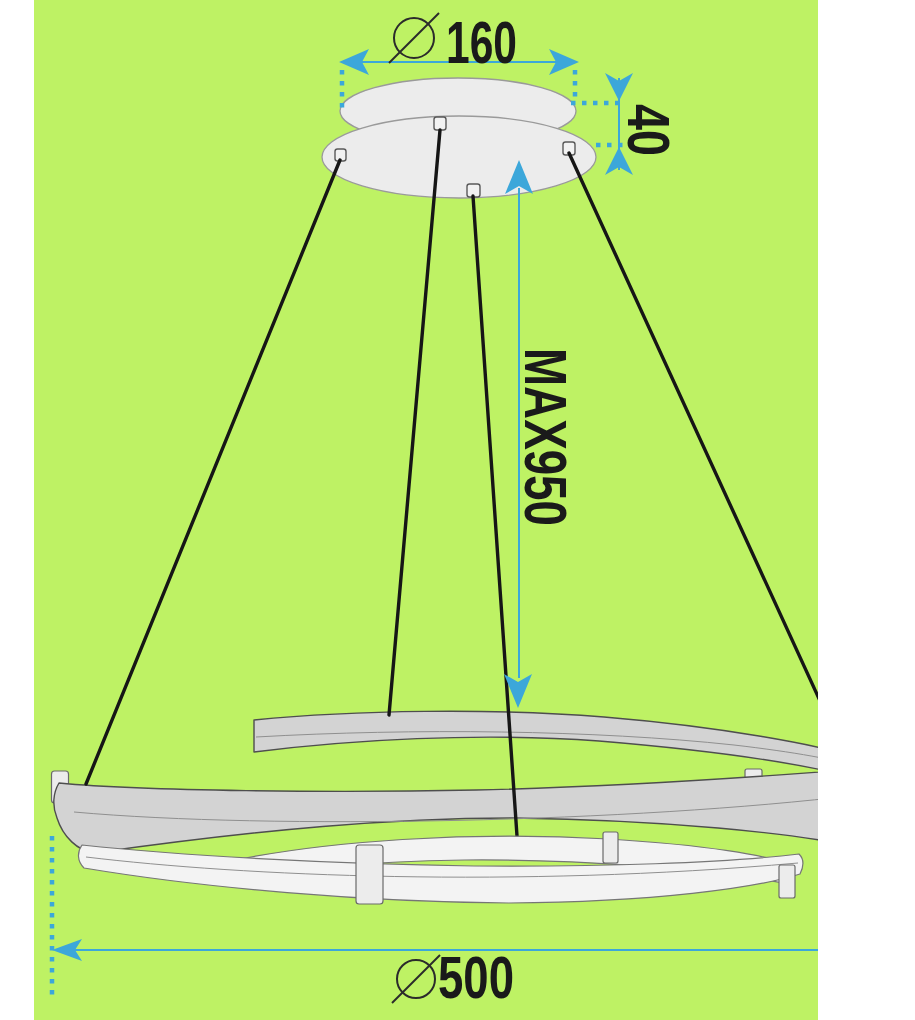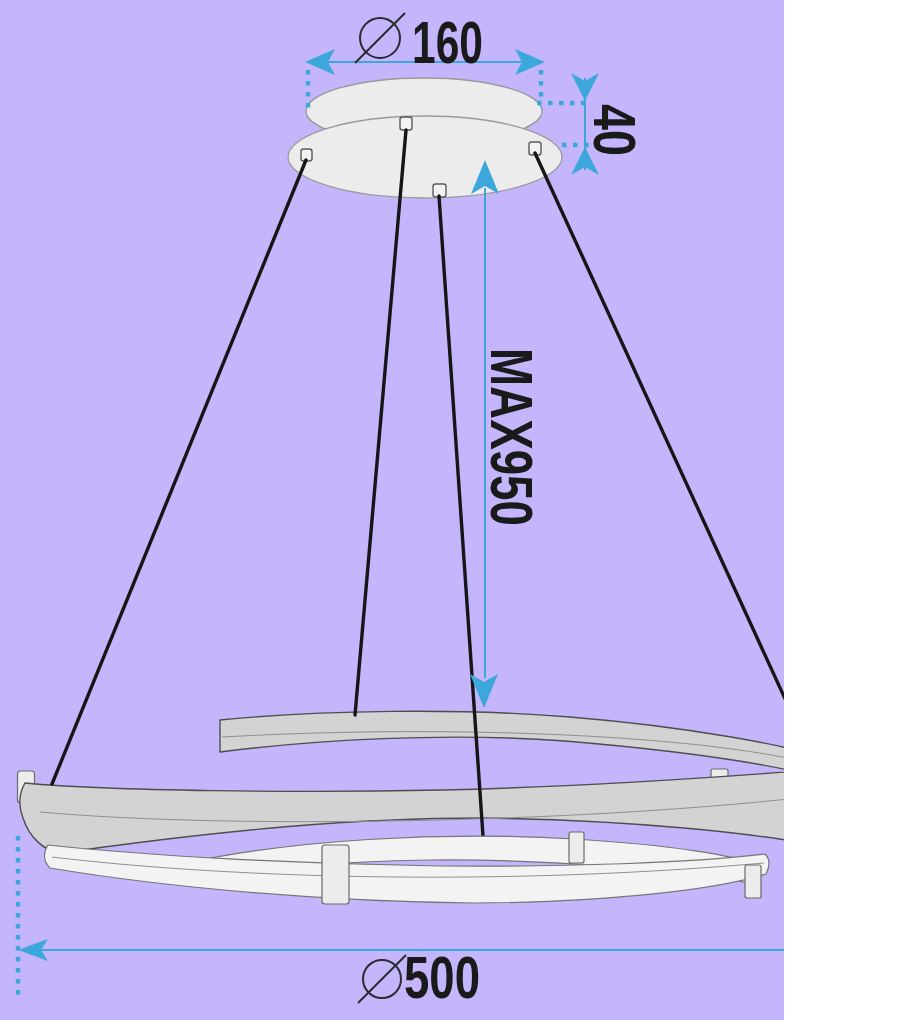--- a/index.html
+++ b/index.html
@@ -1,17 +1,17 @@
 <!DOCTYPE html>
 <html><head>
 <meta charset="utf-8">
 <style>
   html,body{margin:0;padding:0;background:#ffffff;}
-  .stage{position:relative;width:784px;height:1020px;background:#c4b5fd;overflow:hidden;
-         font-family:"Liberation Sans",sans-serif;}
+  .stage{position:relative;width:784px;height:1020px;background:#bef264;overflow:hidden;
+         font-family:"Liberation Sans",sans-serif;margin-left:34px;}
   svg{display:block}
   
   .canopy{fill:#ececec;stroke:#9a9a9a;stroke-width:1.3;}
   .mount{fill:#f2f2f2;stroke:#5a5a5a;stroke-width:1.4;}
   .wire{stroke:#161616;stroke-width:3.4;stroke-linecap:round;fill:none;}
   .band-dark{fill:#d3d3d3;stroke:#4e4e4e;stroke-width:1.4;stroke-linejoin:round;}
   .band-light{fill:#f3f3f3;stroke:#767676;stroke-width:1.2;stroke-linejoin:round;}
   .seam{fill:none;stroke:#8f8f8f;stroke-width:1;}
   .block{fill:#ececec;stroke:#6a6a6a;stroke-width:1.2;}
   

